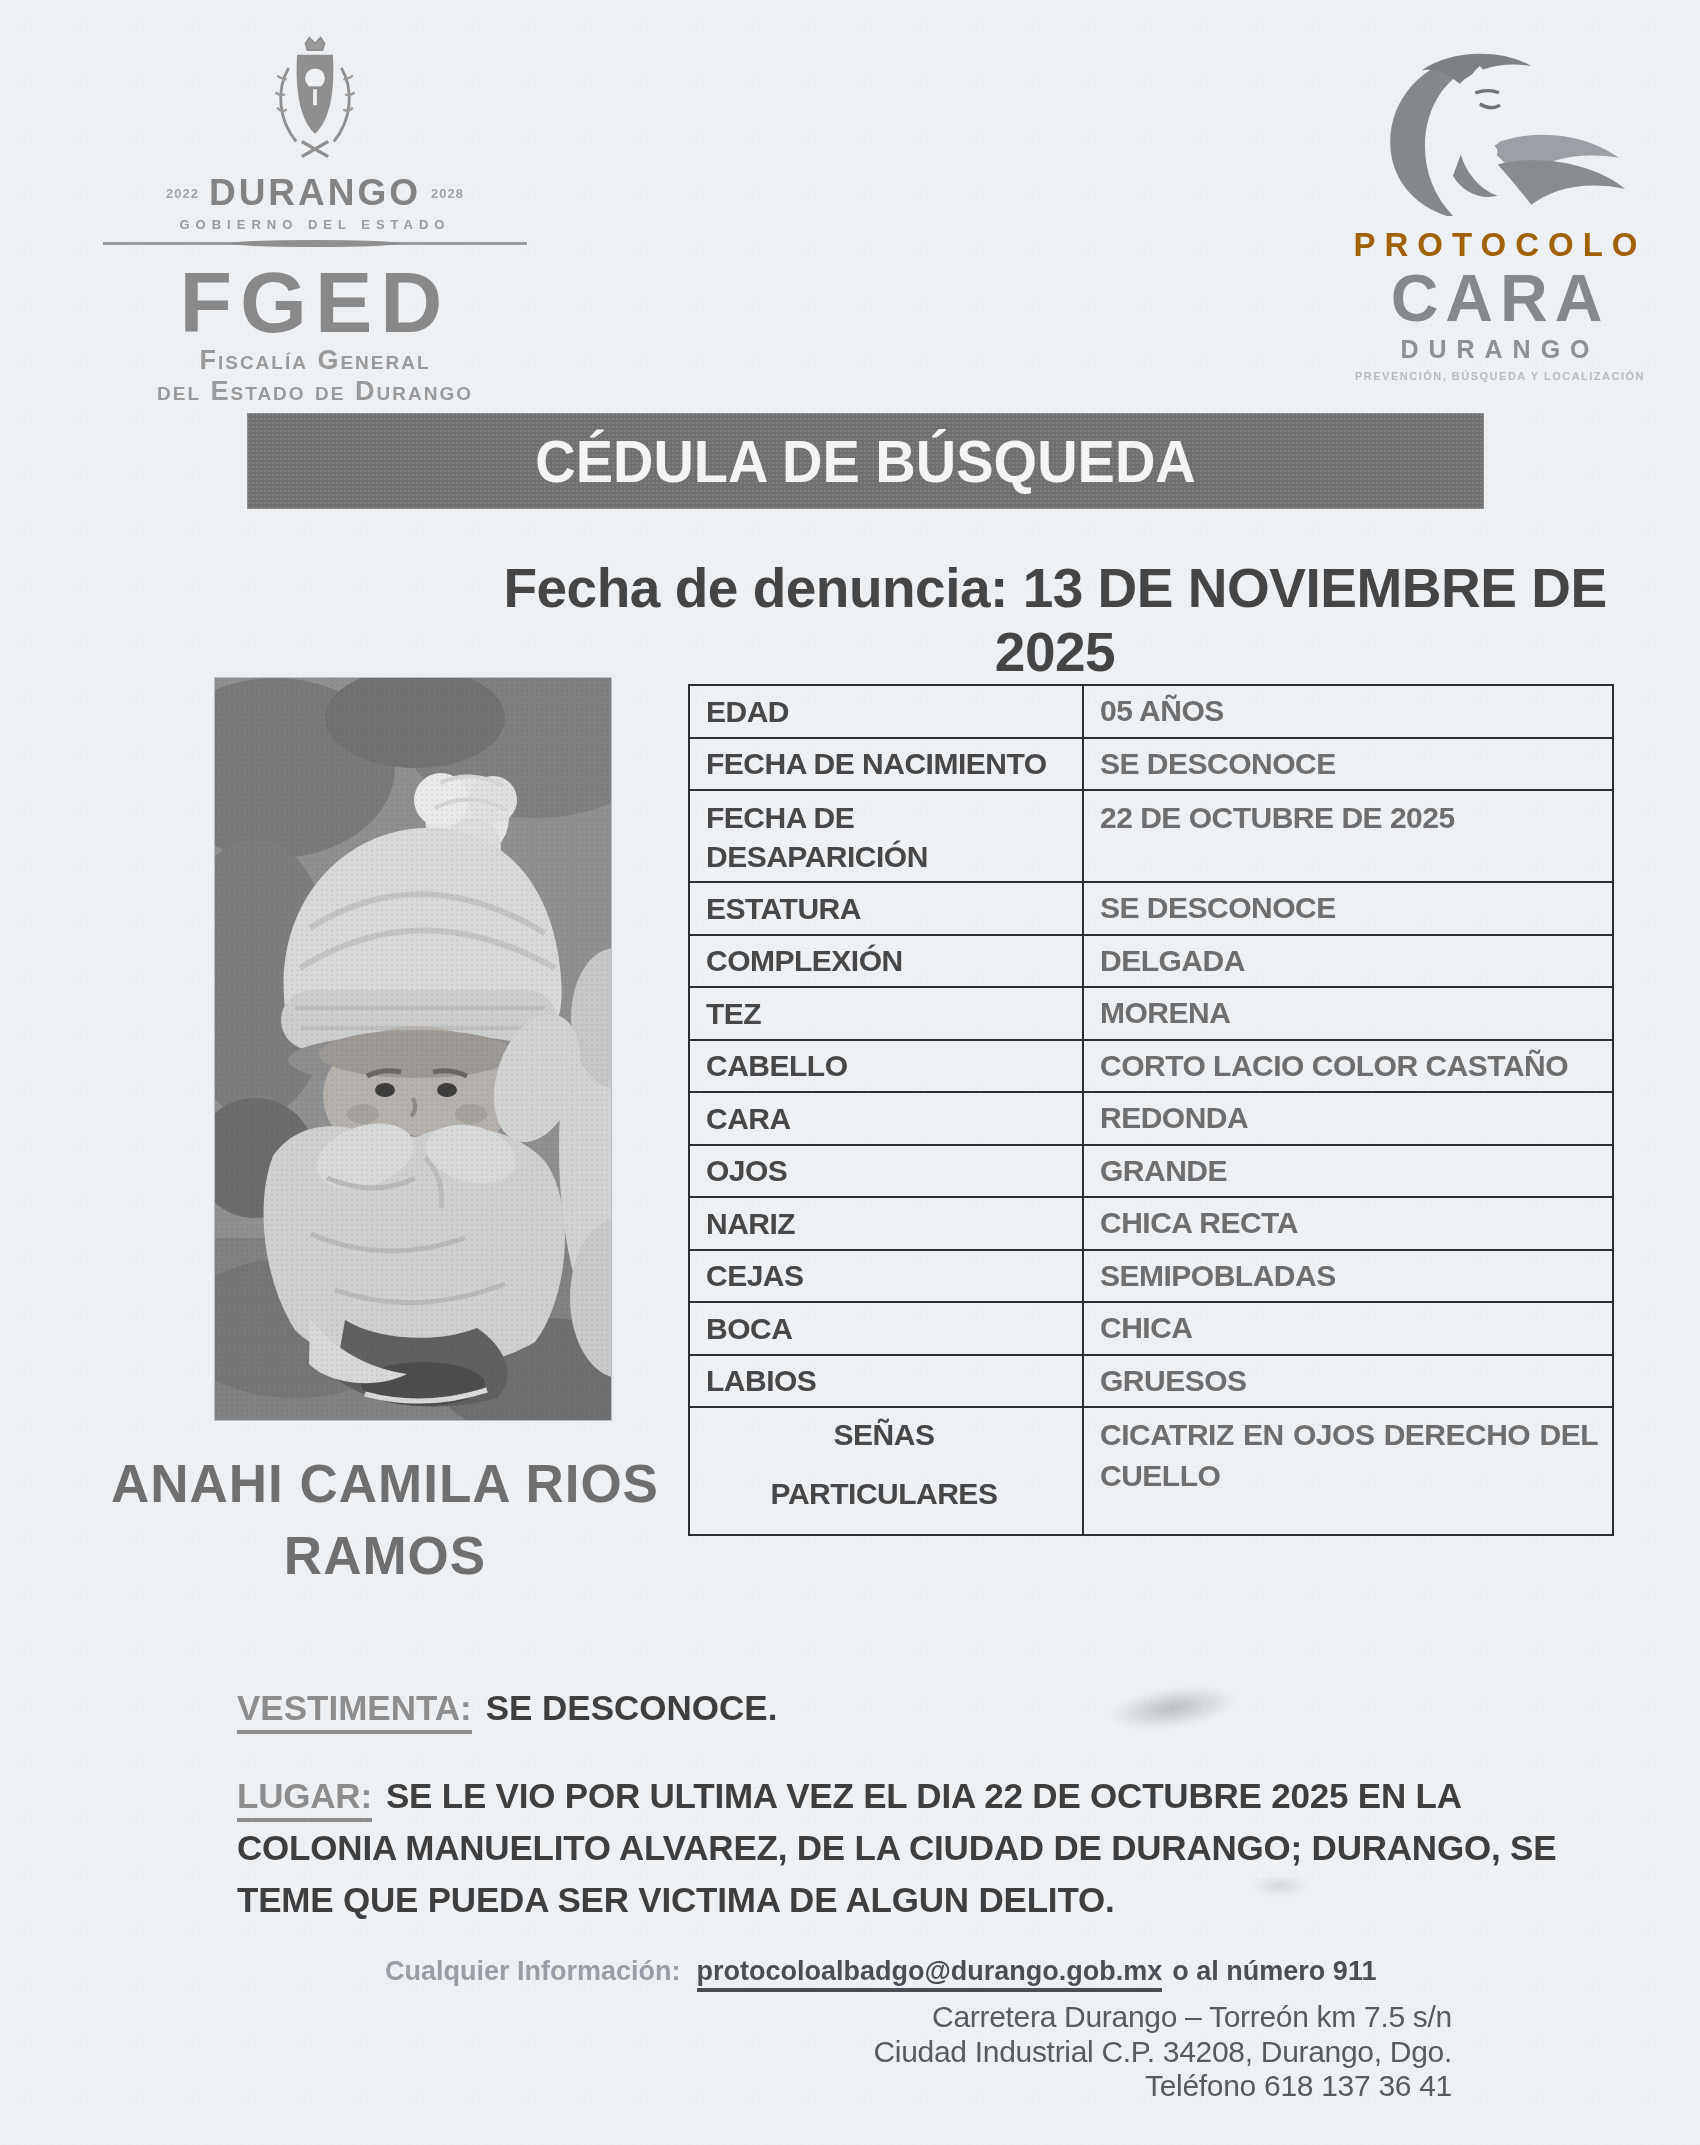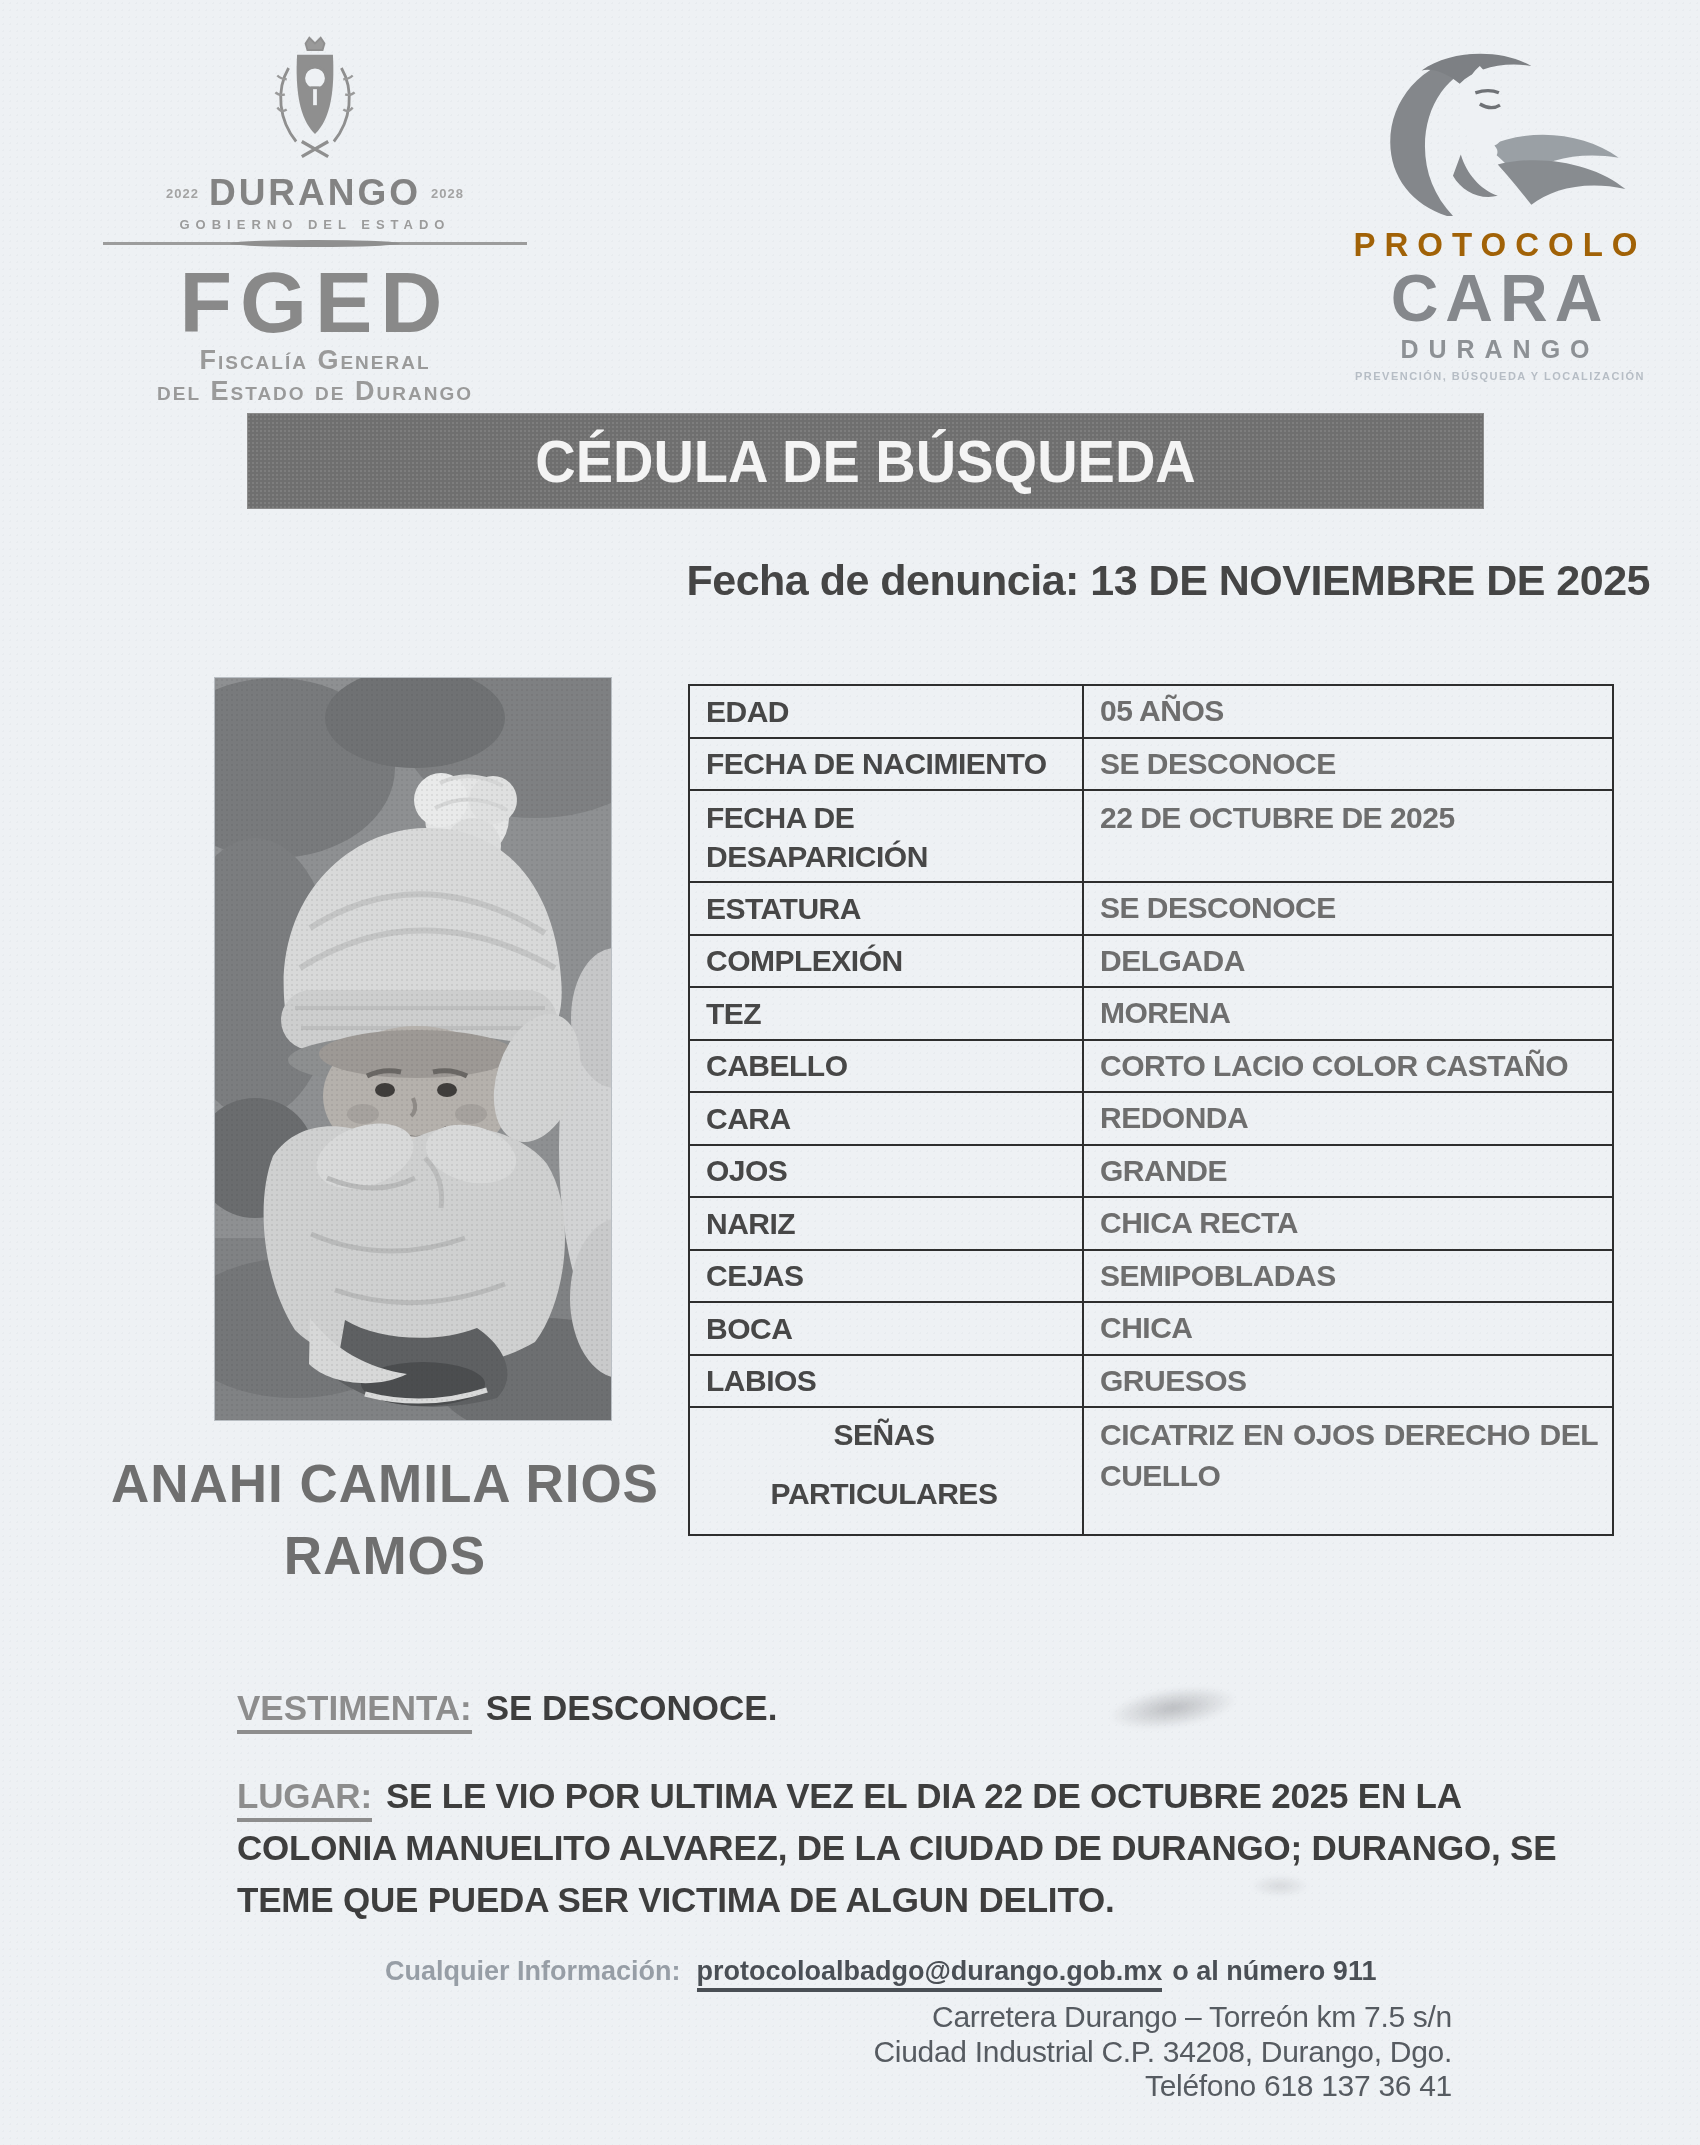--- a/index.html
+++ b/index.html
@@ -46,22 +46,22 @@
     display:flex;align-items:center;justify-content:center;
     box-shadow:0 0 0 1px #8b8b8b inset;
   }
   .title-bar .title-text{
     color:#f4f4f4;font-size:56px;font-weight:bold;letter-spacing:0px;
     transform:scaleY(1.05);
   }
 
   
   .date-line{
-    position:absolute;left:460px;top:556px;width:1190px;text-align:right;
-    font-size:43px;font-weight:bold;color:#454545;letter-spacing:-0.5px;
+    position:absolute;left:460px;top:556px;width:1190px;text-align:center;
+    font-size:55px;font-weight:bold;color:#454545;letter-spacing:-0.5px;
   }
 
   
   .photo{
     position:absolute;left:215px;top:678px;width:396px;height:742px;
     outline:1px solid #b9bec3;
   }
   .photo svg{display:block;}
 
   

